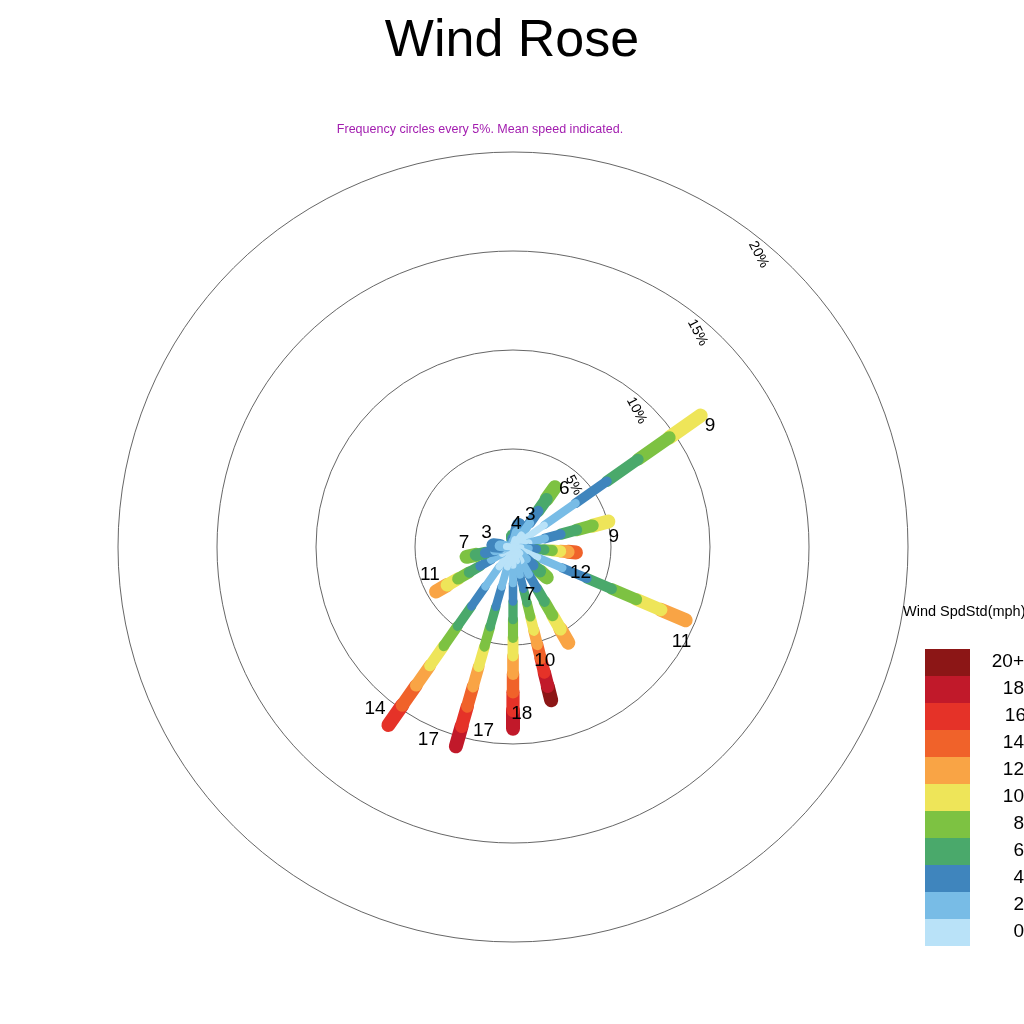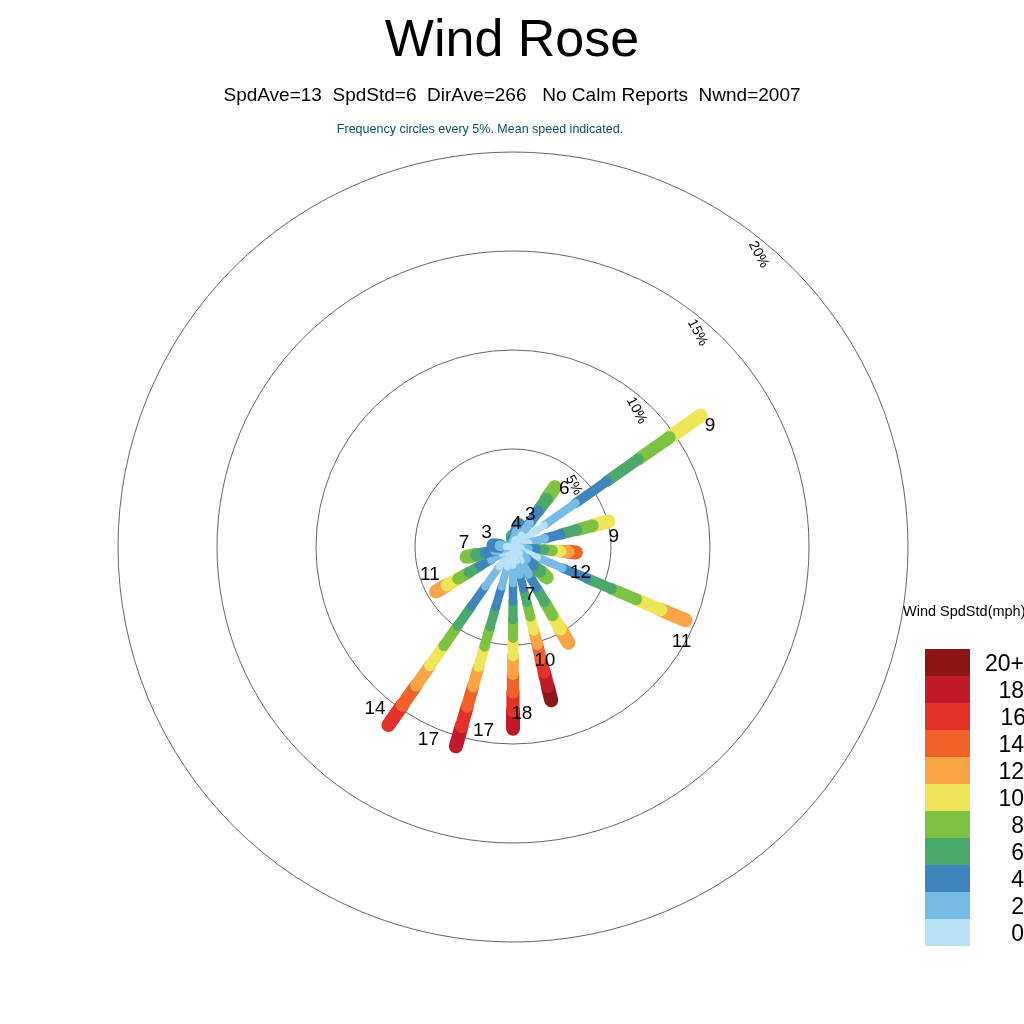--- a/index.html
+++ b/index.html
@@ -12,47 +12,46 @@
   .title{
     position:absolute;left:0;top:8px;width:1024px;text-align:center;
     font-size:52px;font-weight:400;color:#000000;letter-spacing:0px;
   }
   .subtitle{
     position:absolute;left:0;top:84px;width:1024px;text-align:center;
     font-size:19px;font-weight:400;color:#000;white-space:pre;
   }
   .subtitle2{
     position:absolute;left:0;top:122px;width:960px;text-align:center;
-    font-size:12.5px;font-weight:400;color:#0c4a6e;
+    font-size:12.5px;font-weight:400;color:#a21caf;
   }
   #rose{position:absolute;left:0;top:0;}
   .legend-title{
     position:absolute;left:903px;top:603px;
     font-size:14.5px;color:#000;white-space:nowrap;
   }
   #legend{position:absolute;left:925px;top:649px;}
   .lg-label{
-    position:absolute;font-size:23px;color:#000;text-align:right;
+    position:absolute;font-size:19px;color:#000;text-align:right;
     width:46px;
   }
   .rlab{
     position:absolute;font-size:14px;color:#000;
     transform-origin:0 0;white-space:nowrap;
   }
   .plab{
     position:absolute;font-size:19px;color:#000;white-space:nowrap;
   }
 </style>
 </head>
 <body>
 
 <div id="root">
 
   <div class="title">Wind Rose</div>
-  <div class="subtitle">SpdAve=13  SpdStd=6  DirAve=266   No Calm Reports  Nwnd=2007</div>
   <div class="subtitle2">Frequency circles every 5%. Mean speed indicated.</div>
 
   <svg id="rose" width="1024" height="1024">
       <circle cx="513" cy="547" r="98" fill="none" stroke="#555" stroke-width="0.9"></circle>
       <circle cx="513" cy="547" r="197" fill="none" stroke="#555" stroke-width="0.9"></circle>
       <circle cx="513" cy="547" r="296" fill="none" stroke="#555" stroke-width="0.9"></circle>
       <circle cx="513" cy="547" r="395" fill="none" stroke="#555" stroke-width="0.9"></circle>
       <g>
         <line x1="513" y1="538.853125" x2="513" y2="536.1375" stroke="#4aa96b" stroke-width="14" stroke-linecap="round"></line>
         <line x1="513" y1="541.56875" x2="513" y2="538.853125" stroke="#3f85bd" stroke-width="11.666666666666666" stroke-linecap="round"></line>

